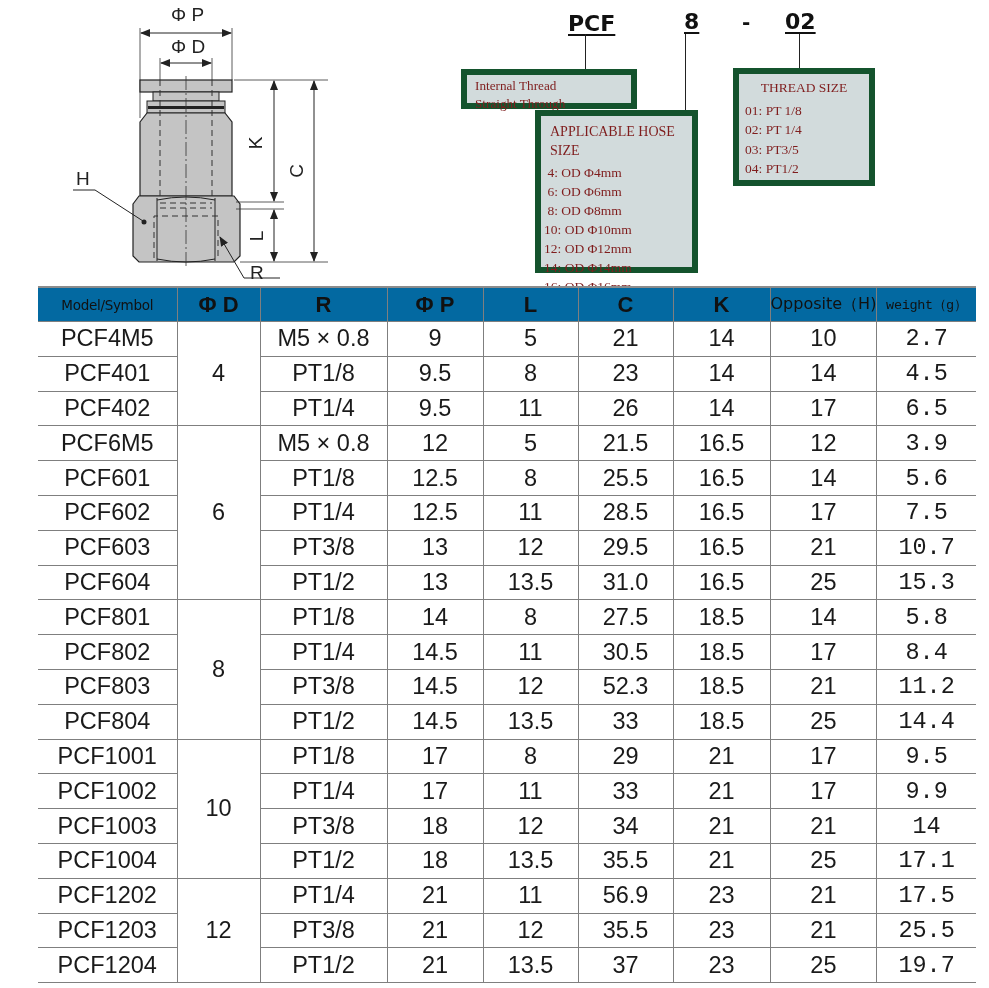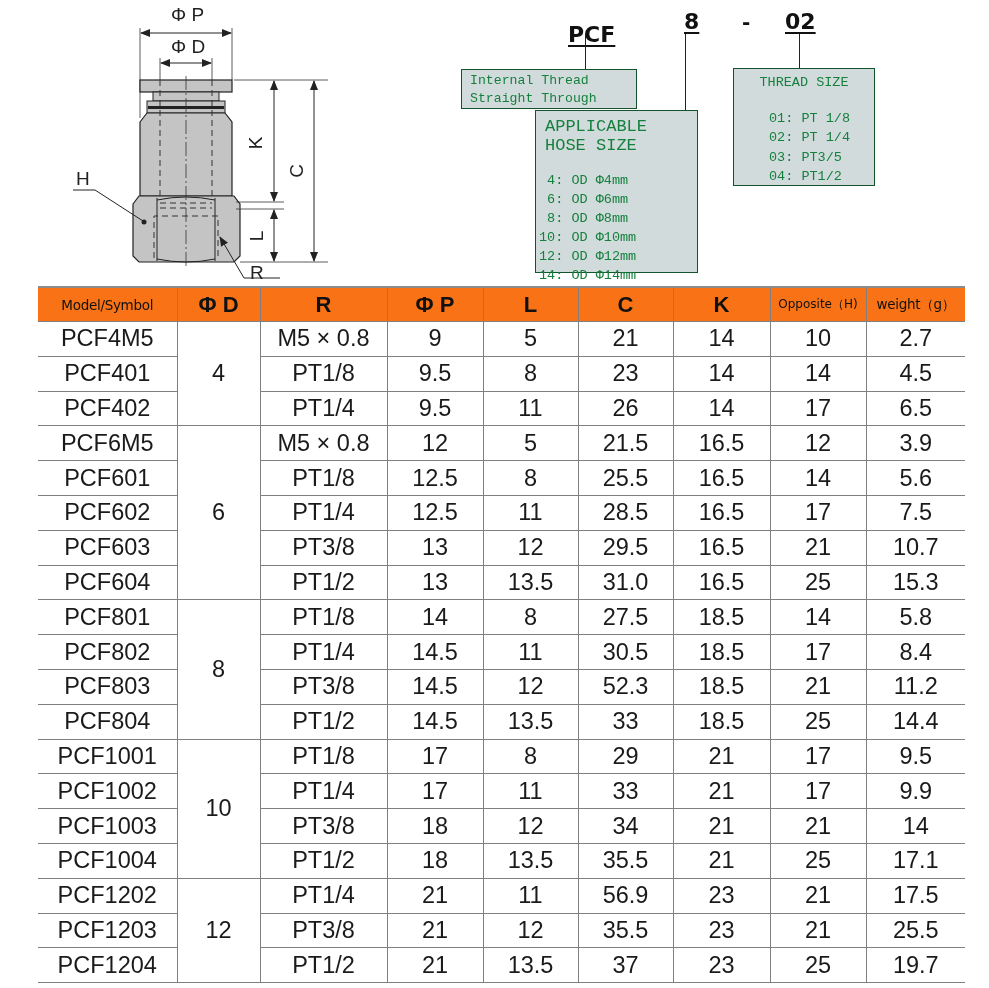--- a/index.html
+++ b/index.html
@@ -6,40 +6,40 @@
   body { width:989px; height:988px; position:relative; overflow:hidden; font-family:"DejaVu Sans", sans-serif; color:#1a1a1a; }
 
   
   #diagram { position:absolute; left:0; top:0; width:340px; height:285px; }
   .dim-label { position:absolute; font-family:"Liberation Sans", sans-serif; font-size:19px; color:#222; }
 
   
   .pn-code { position:absolute; font-family:"DejaVu Sans", sans-serif; font-weight:bold; font-size:22px; color:#111; text-decoration:underline; text-underline-offset:3px; }
   .pn-dash { position:absolute; font-family:"DejaVu Sans", sans-serif; font-weight:bold; font-size:20px; color:#111; }
   .connector { position:absolute; background:#222; width:1px; }
-  .info-box { position:absolute; background:#d2dbdc; border:1px solid #14532d; box-sizing:border-box; font-family:Liberation Mono, monospace; color:#15803d; }
+  .info-box { position:absolute; background:#d2dbdc; border:6px solid #14532d; box-sizing:border-box; font-family:Liberation Serif, serif; color:#7f1d1d; }
   .info-box .line { white-space:pre; }
   #box-type { left:461px; top:69px; width:176px; height:40px; padding:2px 0 0 8px; font-size:13.2px; line-height:17.5px; }
   #box-hose { left:535px; top:110px; width:163px; height:163px; padding:6px 0 0 3px; font-size:13.5px; line-height:19px; }
-  #box-hose .title { font-size:17px; padding-left:6px; margin-bottom:16px; }
+  #box-hose .title { font-size:14px; padding-left:6px; margin-bottom:3px; }
   #box-thread { left:733px; top:68px; width:142px; height:118px; padding:4px 0 0 0; font-size:13.5px; line-height:19.5px; }
-  #box-thread .title { font-size:13.5px; text-align:center; margin-bottom:16px; }
-  #box-thread .line { padding-left:35px; }
+  #box-thread .title { font-size:13.5px; text-align:center; margin-bottom:3px; }
+  #box-thread .line { padding-left:6px; }
 
   
   #spec-table { position:absolute; left:38px; top:286px; border-collapse:collapse; table-layout:fixed; }
   #spec-table th, #spec-table td { border:1.5px solid #7f7f7f; padding:0; text-align:center; vertical-align:middle; overflow:hidden; white-space:nowrap; }
   #spec-table tr:first-child th { border-top:2.5px solid #8c8c8c; }
-  #spec-table th { background:#f97316; height:33px; font-family:"Liberation Sans", sans-serif; font-weight:bold; font-size:22px; color:#111; }
+  #spec-table th { background:#0369a1; height:33px; font-family:"Liberation Sans", sans-serif; font-weight:bold; font-size:22px; color:#111; }
   #spec-table th.small { font-size:13.5px; font-weight:normal; font-family:"DejaVu Sans", sans-serif; letter-spacing:-0.3px; }
-  #spec-table th.tiny { font-size:12px; font-weight:normal; font-family:"DejaVu Sans", sans-serif; }
+  #spec-table th.tiny { font-size:16px; font-weight:normal; font-family:"DejaVu Sans", sans-serif; }
   #spec-table td { height:33.8px; font-family:"Liberation Sans", sans-serif; font-size:23.5px; color:#1a1a1a; background:#fff; }
   #spec-table td.rowspan { font-size:23.5px; }
   #spec-table tr > :first-child { border-left:none; }
-  #spec-table tr > :last-child { border-right:none; }
+  #spec-table tr > :last-child { border-right:none;font-family:Liberation Mono, monospace; }
 </style>
 </head>
 <body>
 
 <div id="diagram">
   <svg width="340" height="285" viewBox="0 0 340 285">
     <defs>
       <marker id="ar" markerWidth="10" markerHeight="8" refX="9" refY="4" orient="auto-start-reverse">
         <path d="M0,0 L10,4 L0,8 Z" fill="#222"></path>
       </marker>
@@ -94,21 +94,21 @@
   <span class="dim-label" style="left:171px;top:4px;">Φ P</span>
   <span class="dim-label" style="left:171px;top:36px;">Φ D</span>
   <span class="dim-label" style="left:76px;top:168px;">H</span>
   <span class="dim-label" style="left:250px;top:132px;transform:rotate(-90deg);">K</span>
   <span class="dim-label" style="left:290px;top:160px;transform:rotate(-90deg);">C</span>
   <span class="dim-label" style="left:252px;top:225px;transform:rotate(-90deg);">L</span>
   <span class="dim-label" style="left:250px;top:262px;">R</span>
 </div>
 
 <div id="part-number">
-  <span class="pn-code" style="left:568px;top:22px;">PCF</span>
+  <span class="pn-code" style="left:568px;top:11px;">PCF</span>
   <span class="pn-code" style="left:670px;top:9px;padding:0 6px 0 14px;">8</span>
   <span class="pn-dash" style="left:742px;top:10px;">-</span>
   <span class="pn-code" style="left:785px;top:9px;">02</span>
 
   <div class="connector" style="left:585px;top:34px;height:35px;"></div>
   <div class="connector" style="left:685px;top:34px;height:76px;"></div>
   <div class="connector" style="left:799px;top:34px;height:34px;"></div>
 
   <div class="info-box" id="box-type">
     <div class="line">Internal Thread</div>

